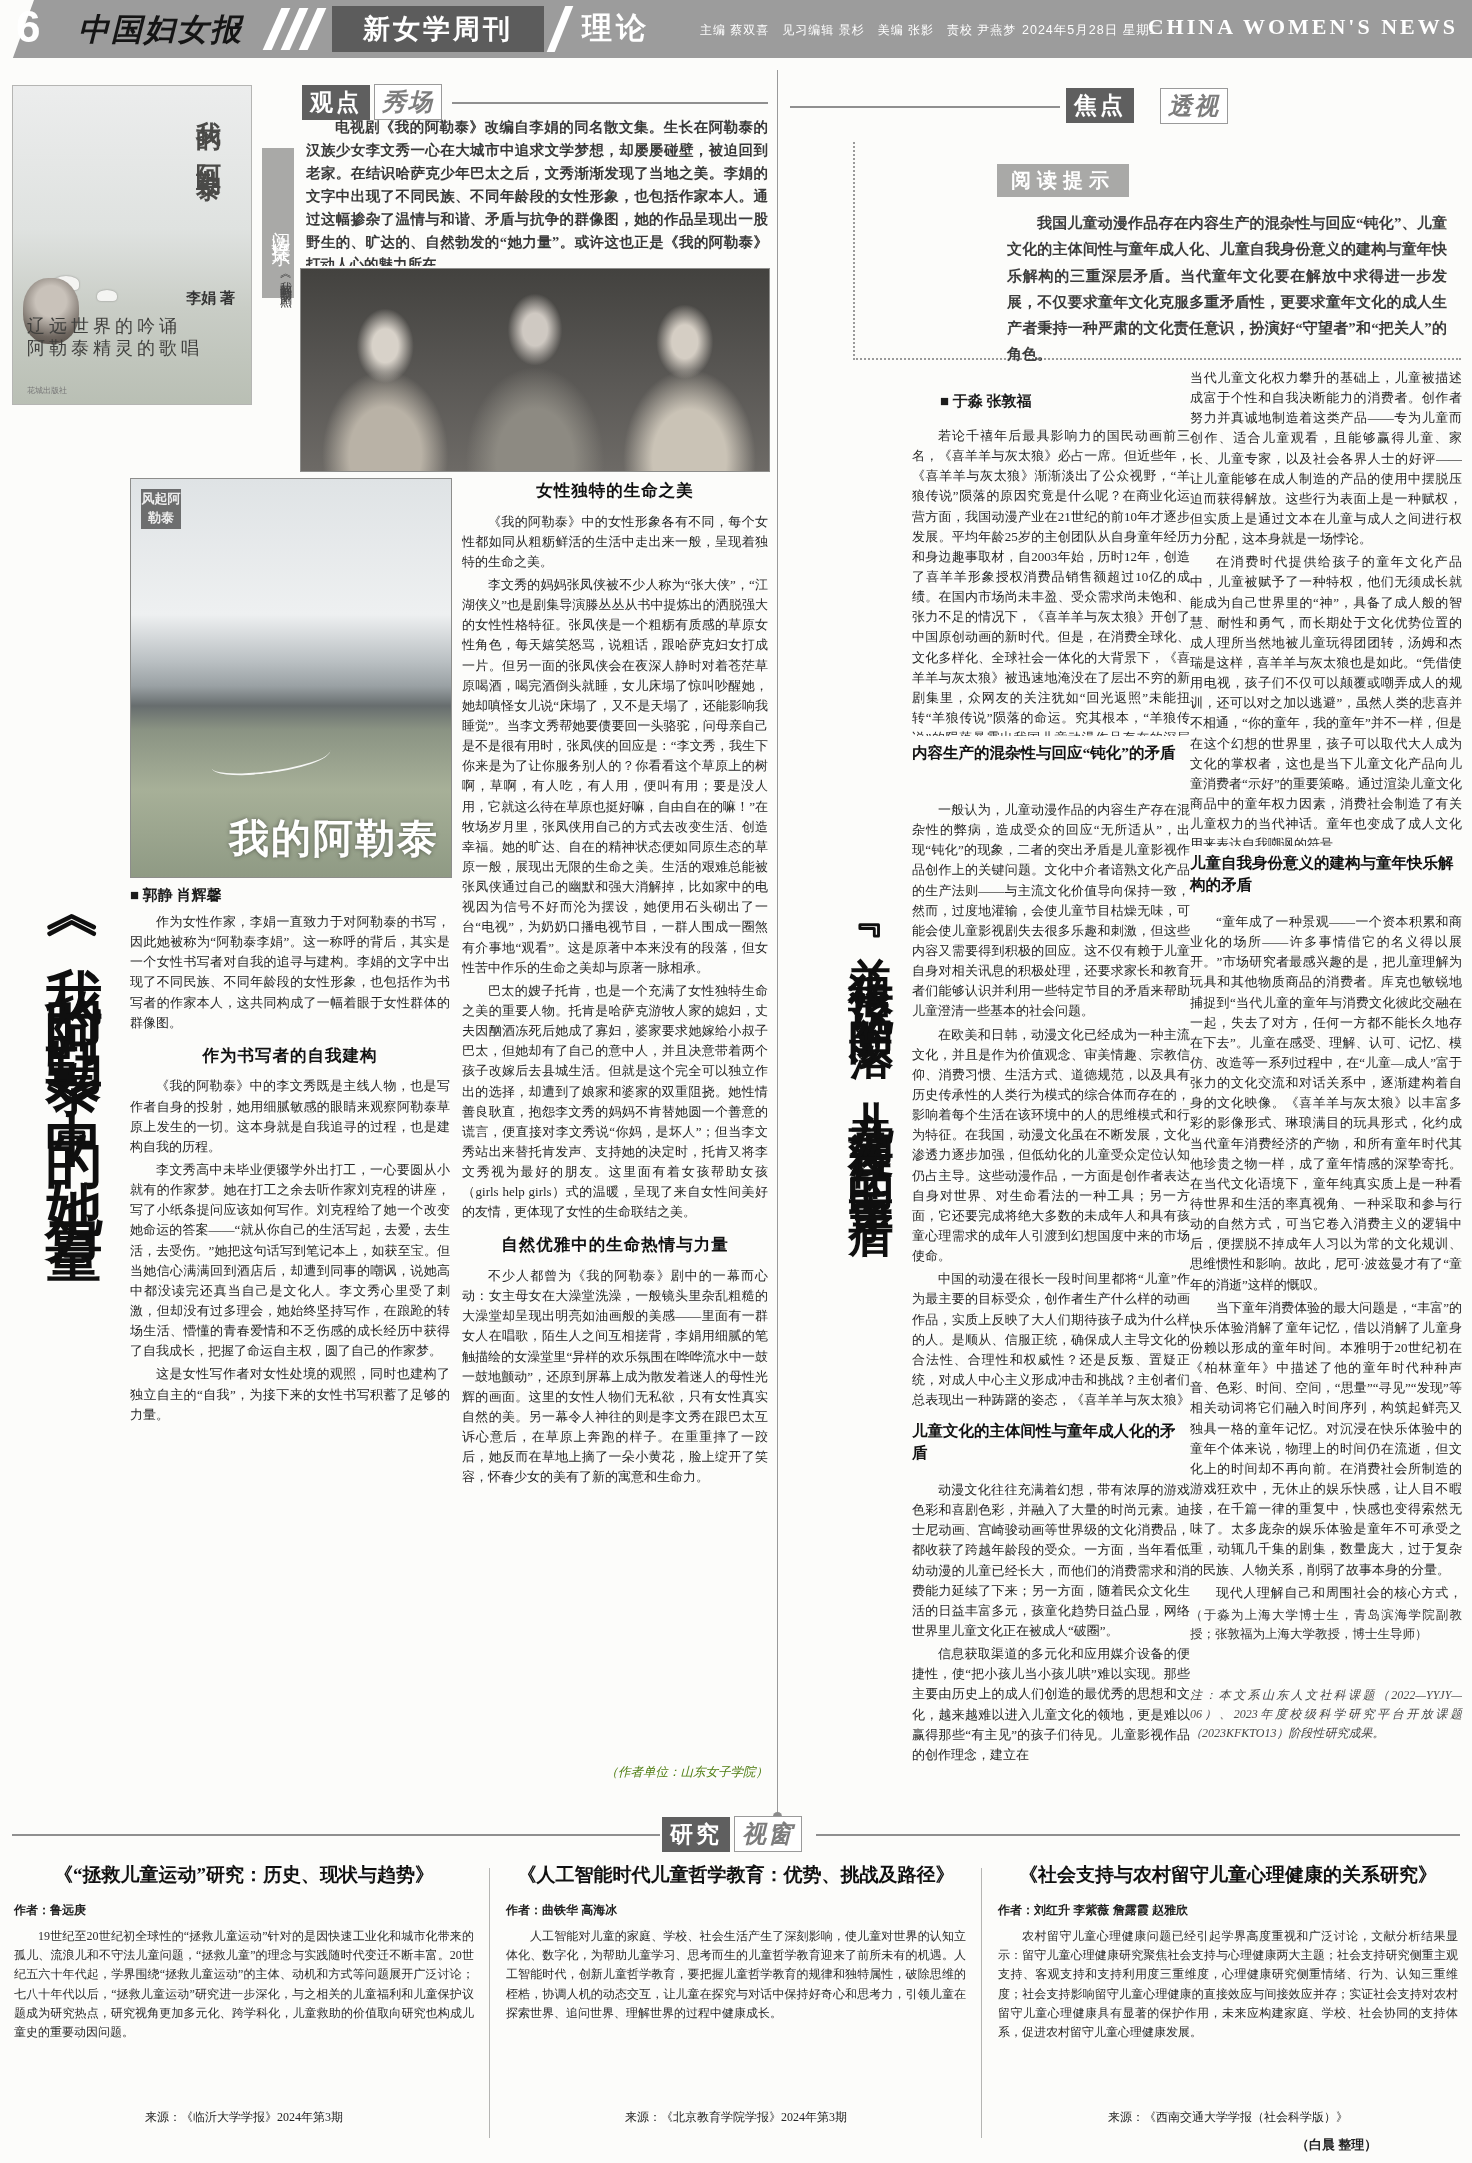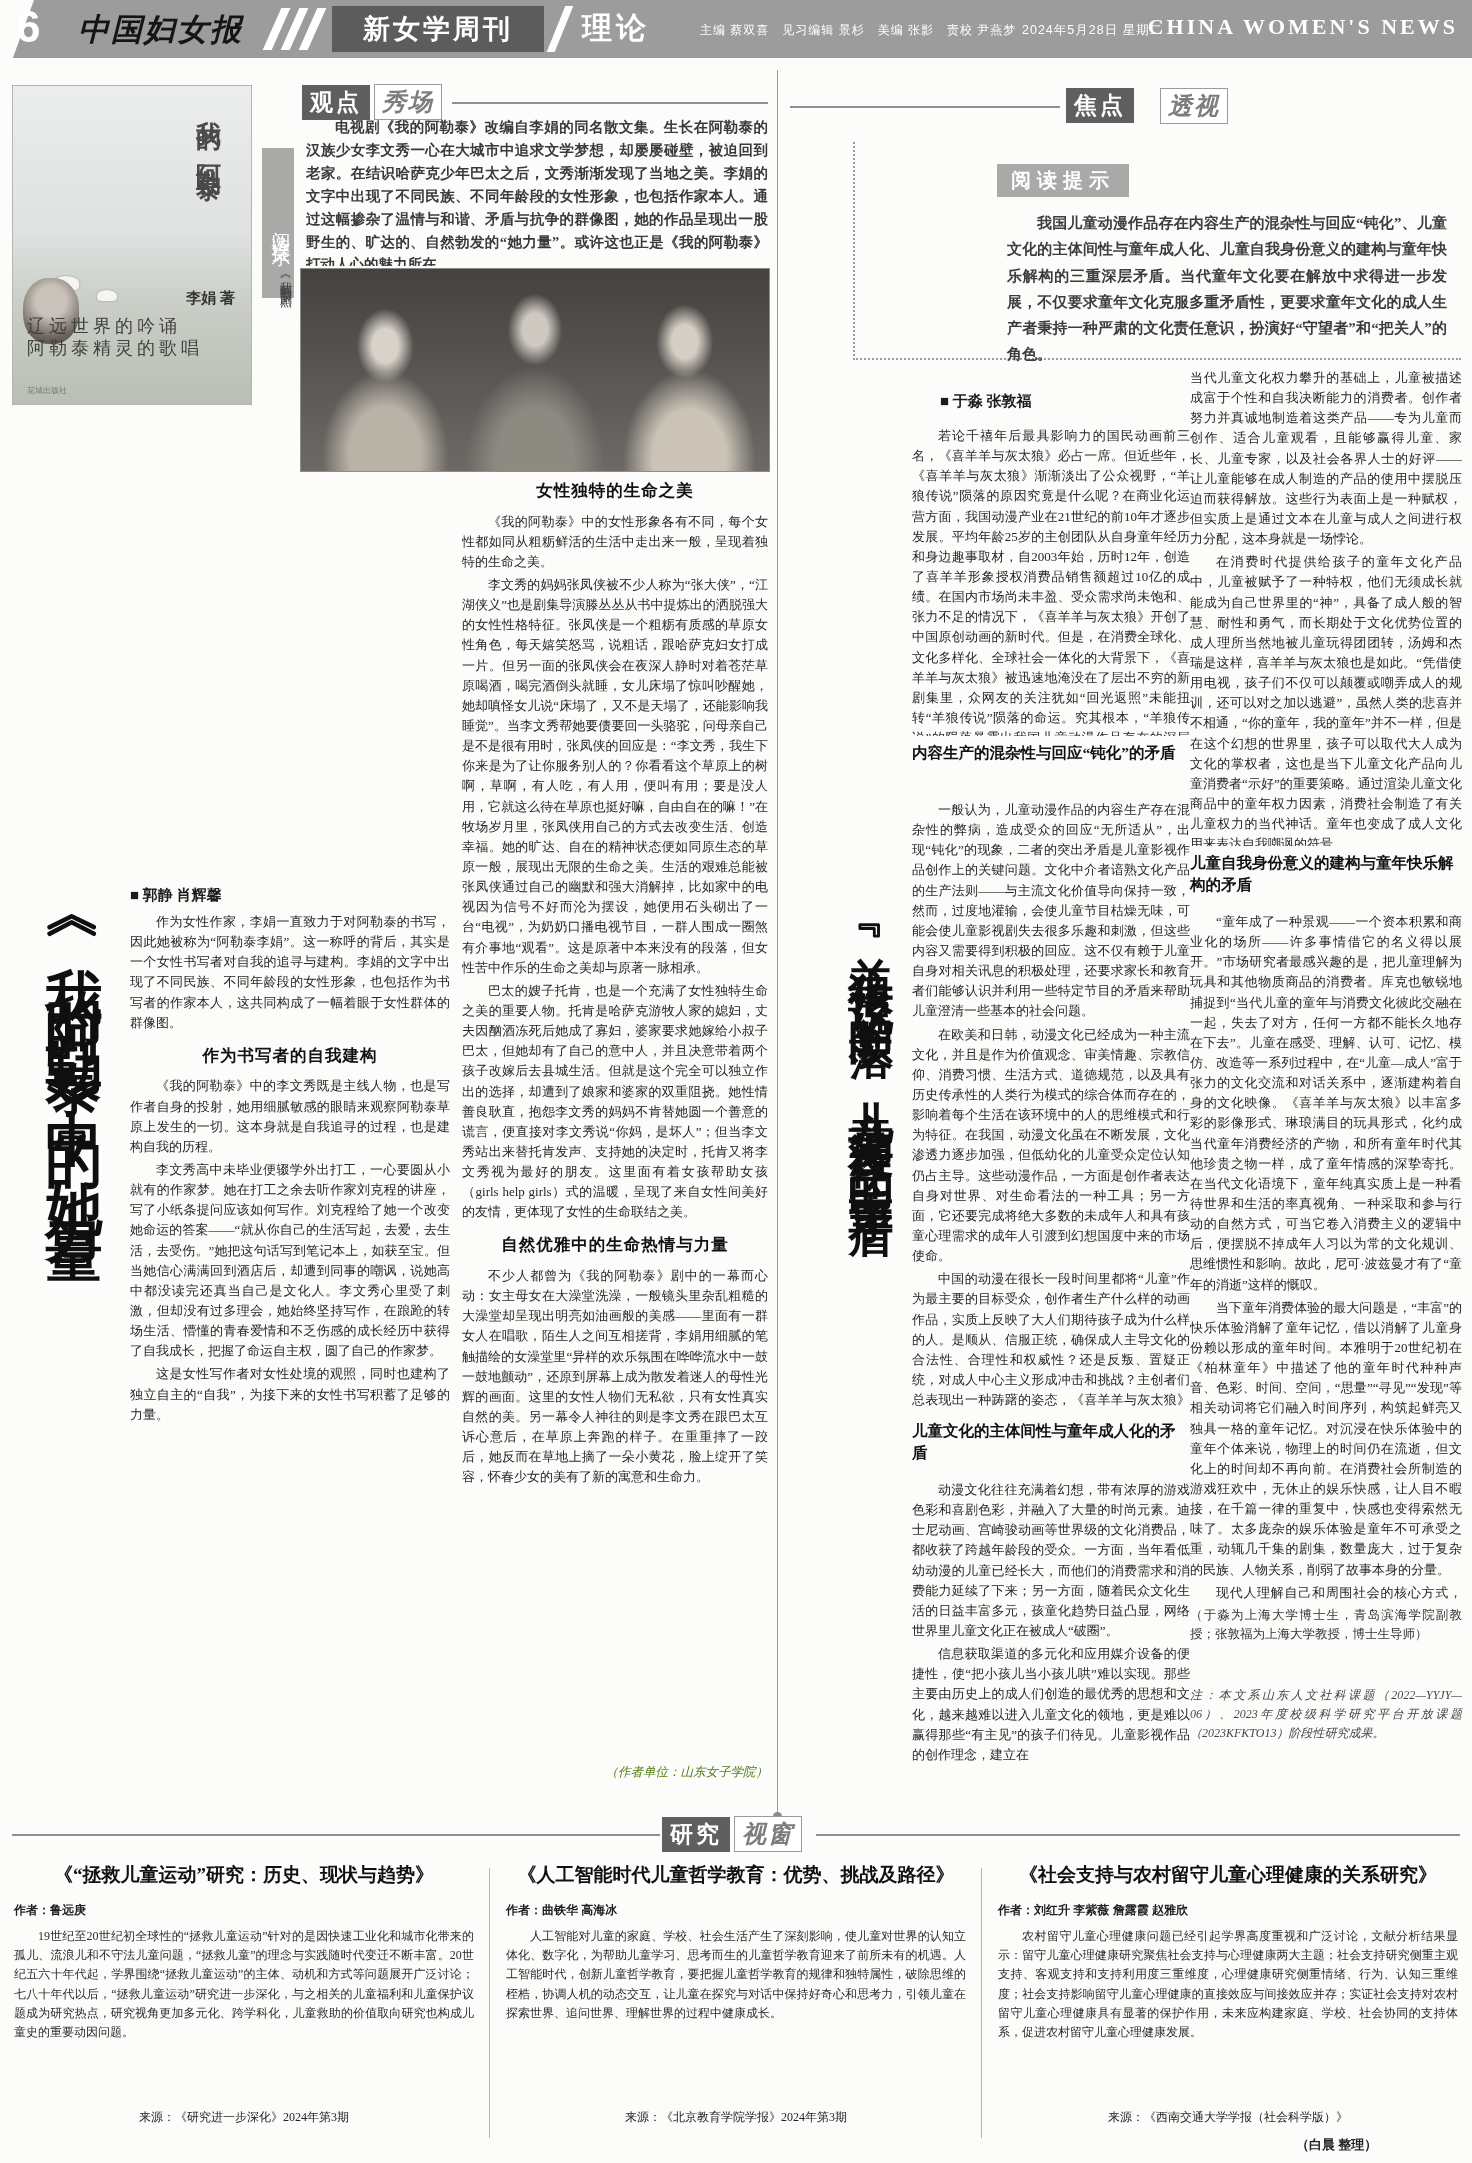--- a/index.html
+++ b/index.html
@@ -149,20 +149,25 @@
   <div id="tipbarL" class="abs vertical">阅读提示</div>
 
   <div id="leadL" class="abs">
     <p class="para" style="margin:0">电视剧《我的阿勒泰》改编自李娟的同名散文集。生长在阿勒泰的汉族少女李文秀一心在大城市中追求文学梦想，却屡屡碰壁，被迫回到老家。在结识哈萨克少年巴太之后，文秀渐渐发现了当地之美。李娟的文字中出现了不同民族、不同年龄段的女性形象，也包括作家本人。通过这幅掺杂了温情与和谐、矛盾与抗争的群像图，她的作品呈现出一股野生的、旷达的、自然勃发的“她力量”。或许这也正是《我的阿勒泰》打动人心的魅力所在。</p>
   </div>
 
   <div id="capL" class="abs vertical">《我的阿勒泰》剧照</div>
 
   <div id="photoWomen" class="abs"></div>
 
+  <div id="poster" class="abs">
+    <div class="poster-badge">风起阿勒泰</div>
+    <div class="poster-squiggle"></div>
+    <div class="poster-title">我的阿勒泰</div>
+  </div>
 
   <div id="headlineL" class="abs vertical">《我的阿勒泰》中的『她力量』</div>
 
   <div id="bylineL" class="abs byline">■ 郭静 肖辉馨</div>
 
   <div id="colA" class="abs bodycol">
     <p class="para">作为女性作家，李娟一直致力于对阿勒泰的书写，因此她被称为“阿勒泰李娟”。这一称呼的背后，其实是一个女性书写者对自我的追寻与建构。李娟的文字中出现了不同民族、不同年龄段的女性形象，也包括作为书写者的作家本人，这共同构成了一幅着眼于女性群体的群像图。</p>
     <p class="centerhead" style="margin:10px 0 8px">作为书写者的自我建构</p>
     <p class="para">《我的阿勒泰》中的李文秀既是主线人物，也是写作者自身的投射，她用细腻敏感的眼睛来观察阿勒泰草原上发生的一切。这本身就是自我追寻的过程，也是建构自我的历程。</p>
     <p class="para">李文秀高中未毕业便辍学外出打工，一心要圆从小就有的作家梦。她在打工之余去听作家刘克程的讲座，写了小纸条提问应该如何写作。刘克程给了她一个改变她命运的答案——“就从你自己的生活写起，去爱，去生活，去受伤。”她把这句话写到笔记本上，如获至宝。但当她信心满满回到酒店后，却遭到同事的嘲讽，说她高中都没读完还真当自己是文化人。李文秀心里受了刺激，但却没有过多理会，她始终坚持写作，在踉跄的转场生活、懵懂的青春爱情和不乏伤感的成长经历中获得了自我成长，把握了命运自主权，圆了自己的作家梦。</p>
@@ -231,21 +236,21 @@
   <div id="resrule-l" class="abs"></div>
   <div id="resrule-r" class="abs"></div>
   <div id="resbadge" class="abs">
     <span class="badge-dark">研究</span><span class="badge-outline">视窗</span>
   </div>
 
   <div class="abs rescol" style="left:14px">
     <p class="restitle">《“拯救儿童运动”研究：历史、现状与趋势》</p>
     <p class="resauthor">作者：鲁远庚</p>
     <p class="resbody">19世纪至20世纪初全球性的“拯救儿童运动”针对的是因快速工业化和城市化带来的孤儿、流浪儿和不守法儿童问题，“拯救儿童”的理念与实践随时代变迁不断丰富。20世纪五六十年代起，学界围绕“拯救儿童运动”的主体、动机和方式等问题展开广泛讨论；七八十年代以后，“拯救儿童运动”研究进一步深化，与之相关的儿童福利和儿童保护议题成为研究热点，研究视角更加多元化、跨学科化，儿童救助的价值取向研究也构成儿童史的重要动因问题。</p>
-    <p class="ressource">来源：《研究进一步深化》2024年第3期</p>
+    <p class="ressource">来源：《临沂大学学报》2024年第3期</p>
   </div>
   <div class="abs resdiv" style="left:489px"></div>
   <div class="abs rescol" style="left:506px">
     <p class="restitle">《人工智能时代儿童哲学教育：优势、挑战及路径》</p>
     <p class="resauthor">作者：曲铁华 高海冰</p>
     <p class="resbody">人工智能对儿童的家庭、学校、社会生活产生了深刻影响，使儿童对世界的认知立体化、数字化，为帮助儿童学习、思考而生的儿童哲学教育迎来了前所未有的机遇。人工智能时代，创新儿童哲学教育，要把握儿童哲学教育的规律和独特属性，破除思维的桎梏，协调人机的动态交互，让儿童在探究与对话中保持好奇心和思考力，引领儿童在探索世界、追问世界、理解世界的过程中健康成长。</p>
     <p class="ressource">来源：《北京教育学院学报》2024年第3期</p>
   </div>
   <div class="abs resdiv" style="left:981px"></div>
   <div class="abs rescol" style="left:998px">

